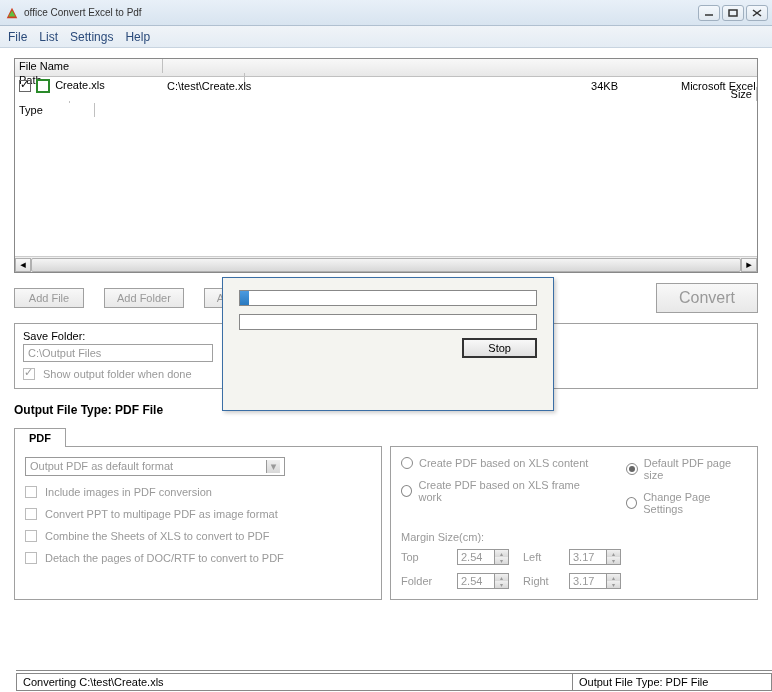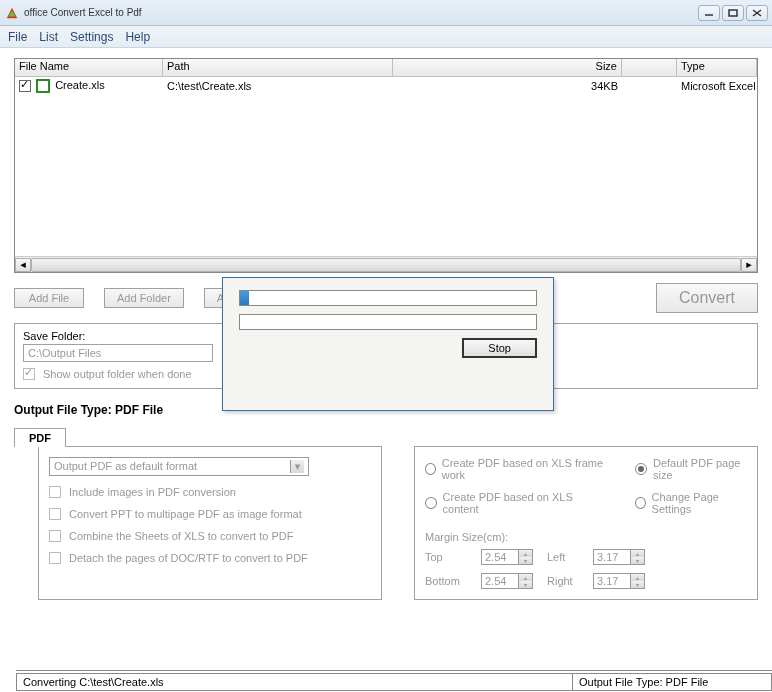--- a/index.html
+++ b/index.html
@@ -54,20 +54,21 @@
   border: 1px solid #888;
   height: 215px;
   background: #fff;
   position: relative;
 }
 .file-head {
   display: flex;
   background: linear-gradient(#f8f8f8, #e8e8e8);
   border-bottom: 1px solid #c0c0c0;
   height: 18px;
+  flex-direction: column;
 }
 .file-head-cell {
   border-right: 1px solid #c0c0c0;
   padding: 1px 4px;
   font-size: 11px;
 }
 .file-row { display: flex; height: 18px; align-items: center; }
 .file-row-cell { padding: 0 4px; font-size: 11px; white-space: nowrap; overflow: hidden; }
 .col-name { width: 148px; }
 .col-path { width: 230px; }
@@ -125,21 +126,20 @@
 .output-label { margin-top: 14px; font-weight: bold; font-size: 12px; }
 .tab-area { margin-top: 10px; }
 .tab { display: inline-block; border: 1px solid #a0a0a0; border-bottom: none; padding: 3px 14px; background: #fff; font-size: 11px; position: relative; top: 1px; font-weight: bold; }
 .tab-panels {
   display: flex; gap: 8px;
 }
 .panel {
   border: 1px solid #a0a0a0;
   padding: 10px;
   flex: 1;
-  margin-left: 24px;
 }
 .dropdown {
   border: 1px solid #999;
   padding: 2px 4px;
   width: 260px;
   font-size: 11px;
   display: flex; justify-content: space-between;
   color: #999;
   background: #fff;
 }
@@ -311,25 +311,25 @@
         <div class="check-opt">
             <span class="check" style="border-color:#bbb;"></span>
             <span style="margin-left:6px;">Detach the pages of DOC/RTF to convert to PDF</span>
           </div>
       </div>
       <div class="panel">
         <div style="display:flex; gap:30px;">
           <div>
             <div class="radio-opt">
                 <span class="radio"></span>
-                <span>Create PDF based on XLS frame work</span>
+                <span>Create PDF based on XLS content</span>
               </div>
             <div class="radio-opt">
                 <span class="radio"></span>
-                <span>Create PDF based on XLS content</span>
+                <span>Create PDF based on XLS frame work</span>
               </div>
           </div>
           <div>
             <div class="radio-opt">
                 <span class="radio sel"></span>
                 <span>Default PDF page size</span>
               </div>
             <div class="radio-opt">
                 <span class="radio"></span>
                 <span>Change Page Settings</span>
@@ -347,21 +347,21 @@
               </div>
             </div>
           <span>Left</span>
           <div class="spinner">
               <input readonly="" value="3.17" style="">
               <div class="spinner-btns">
                 <div>▴</div>
                 <div>▾</div>
               </div>
             </div>
-          <span>Bottom</span>
+          <span>Folder</span>
           <div class="spinner">
               <input readonly="" value="2.54" style="">
               <div class="spinner-btns">
                 <div>▴</div>
                 <div>▾</div>
               </div>
             </div>
           <span>Right</span>
           <div class="spinner">
               <input readonly="" value="3.17" style="">

